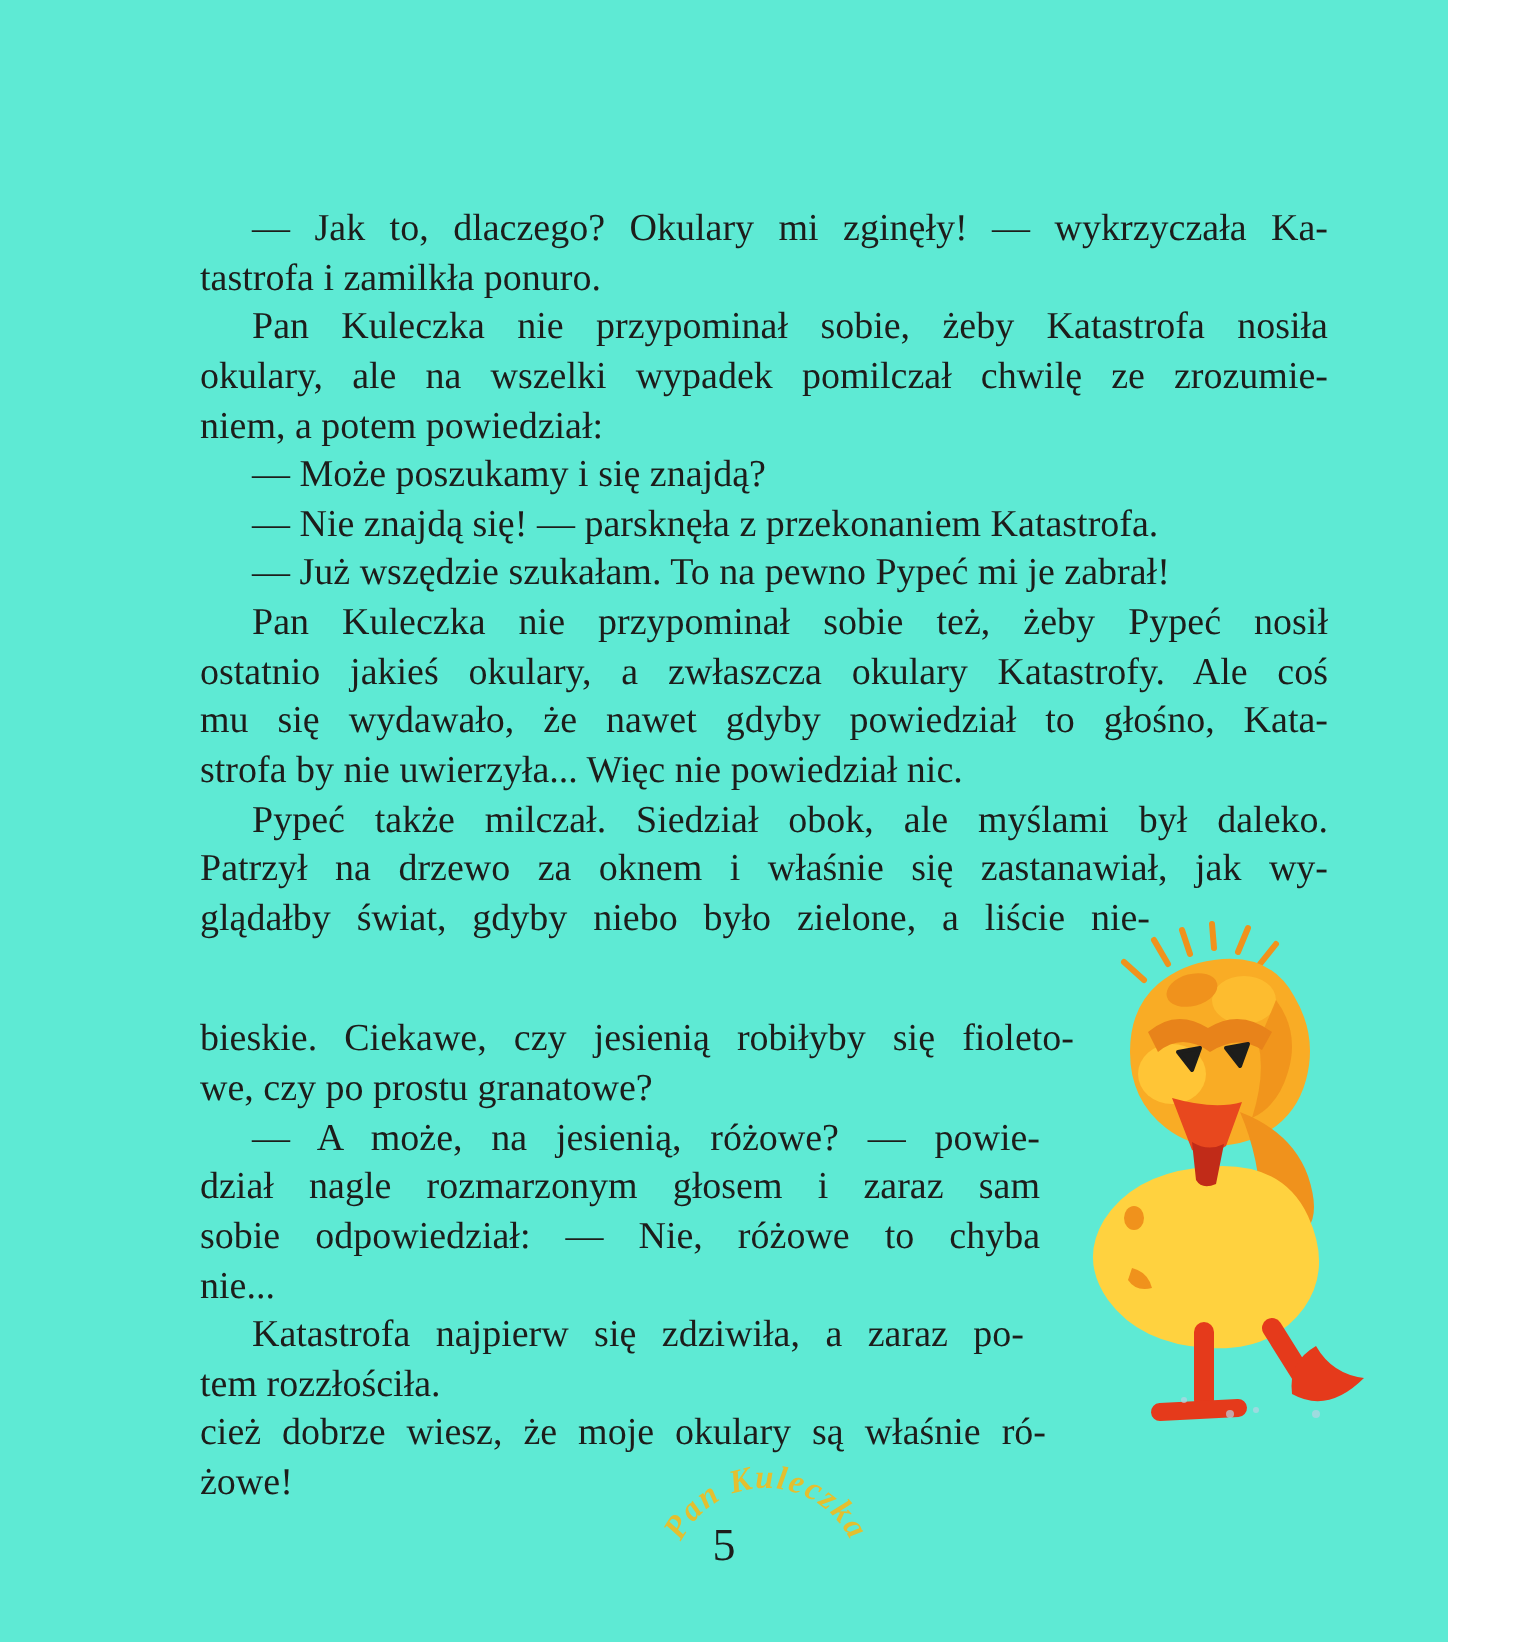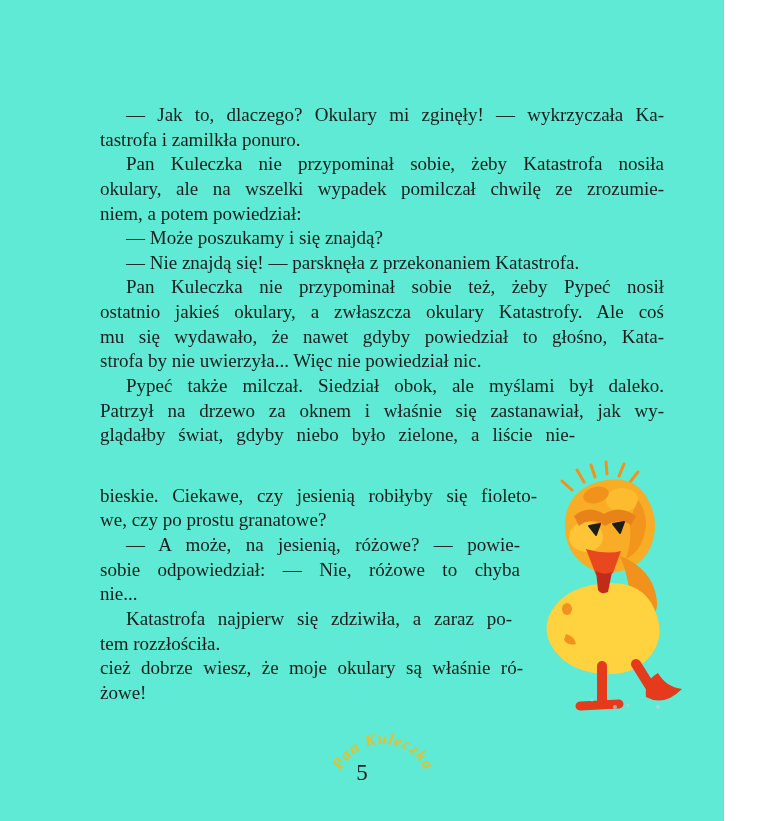--- a/index.html
+++ b/index.html
@@ -68,30 +68,32 @@
 <div class="page">
 
   <div class="story" id="story">
       <div class="line indent">— Jak to, dlaczego? Okulary mi zginęły! — wykrzyczała Ka-</div>
       <div class="line natural">tastrofa i zamilkła ponuro.</div>
       <div class="line indent">Pan Kuleczka nie przypominał sobie, żeby Katastrofa nosiła</div>
       <div class="line">okulary, ale na wszelki wypadek pomilczał chwilę ze zrozumie-</div>
       <div class="line natural">niem, a potem powiedział:</div>
       <div class="line indent natural">— Może poszukamy i się znajdą?</div>
       <div class="line indent natural">— Nie znajdą się! — parsknęła z przekonaniem Katastrofa.</div>
+      <div class="line indent natural">— Już wszędzie szukałam. To na pewno Pypeć mi je zabrał!</div>
       <div class="line indent">Pan Kuleczka nie przypominał sobie też, żeby Pypeć nosił</div>
       <div class="line">ostatnio jakieś okulary, a zwłaszcza okulary Katastrofy. Ale coś</div>
       <div class="line">mu się wydawało, że nawet gdyby powiedział to głośno, Kata-</div>
       <div class="line natural">strofa by nie uwierzyła... Więc nie powiedział nic.</div>
       <div class="line indent">Pypeć także milczał. Siedział obok, ale myślami był daleko.</div>
       <div class="line">Patrzył na drzewo za oknem i właśnie się zastanawiał, jak wy-</div>
       <div class="line" style="width: 475px;">glądałby świat, gdyby niebo było zielone, a liście nie-</div>
       <div class="line" style="width: 437px; margin-top: 36px;">bieskie. Ciekawe, czy jesienią robiłyby się fioleto-</div>
       <div class="line natural">we, czy po prostu granatowe?</div>
       <div class="line indent" style="width: 420px;">— A może, na jesienią, różowe? — powie-</div>
+      <div class="line" style="width: 420px;">dział nagle rozmarzonym głosem i zaraz sam</div>
       <div class="line" style="width: 420px;">sobie odpowiedział: — Nie, różowe to chyba</div>
       <div class="line natural">nie...</div>
       <div class="line indent" style="width: 412px;">Katastrofa najpierw się zdziwiła, a zaraz po-</div>
       <div class="line natural">tem rozzłościła.</div>
       <div class="line" style="width: 423px;">cież dobrze wiesz, że moje okulary są właśnie ró-</div>
       <div class="line natural">żowe!</div>
     </div>
 
   <svg class="duck" viewBox="540 450 175 275" xmlns="http://www.w3.org/2000/svg">
     <g stroke-width="3" stroke-linecap="round" fill="none" stroke="#f0921c">

